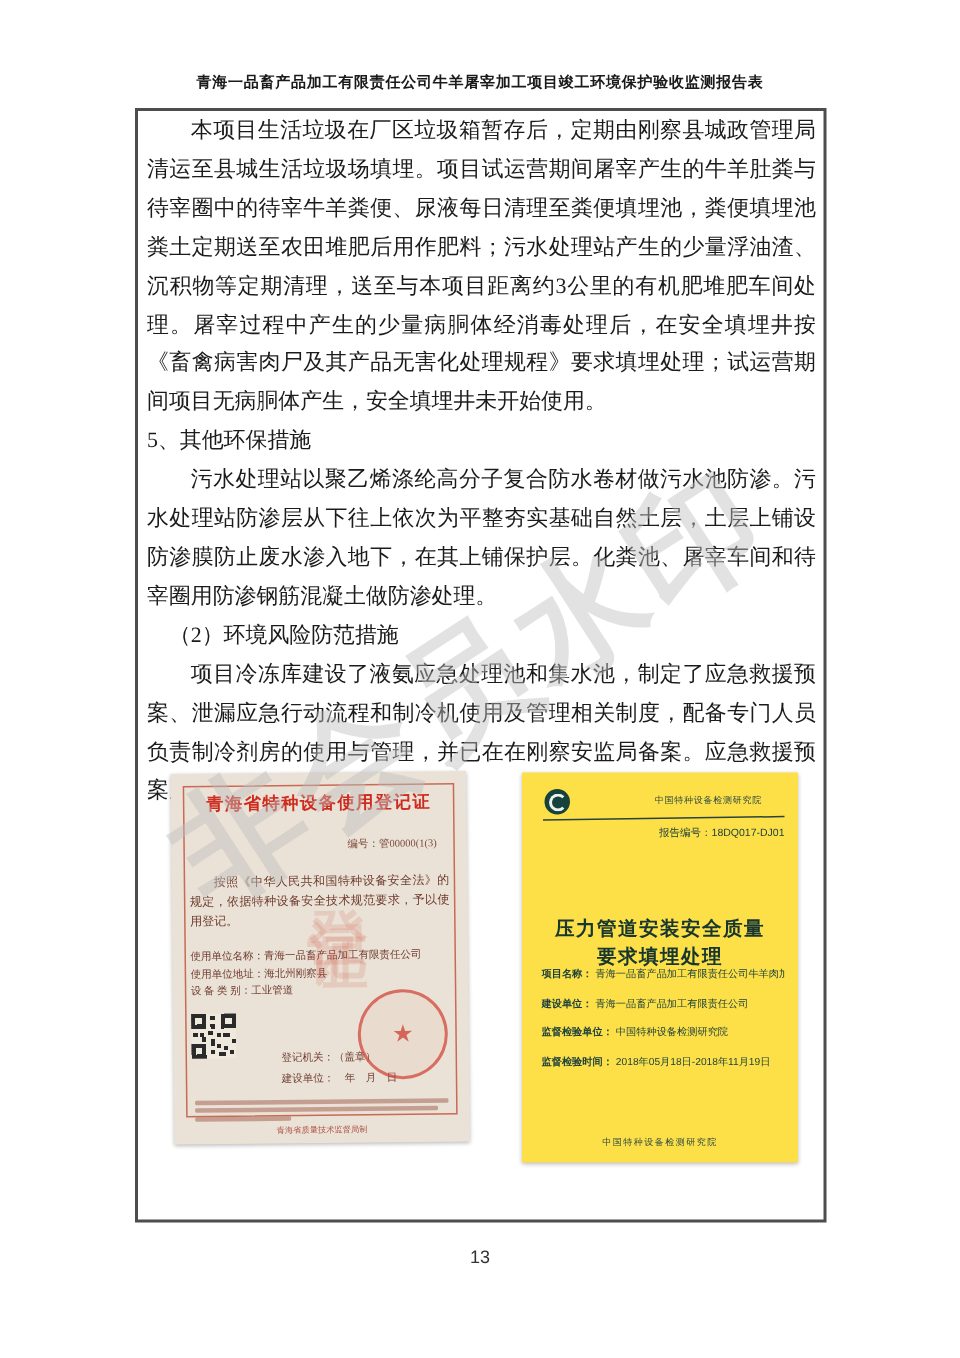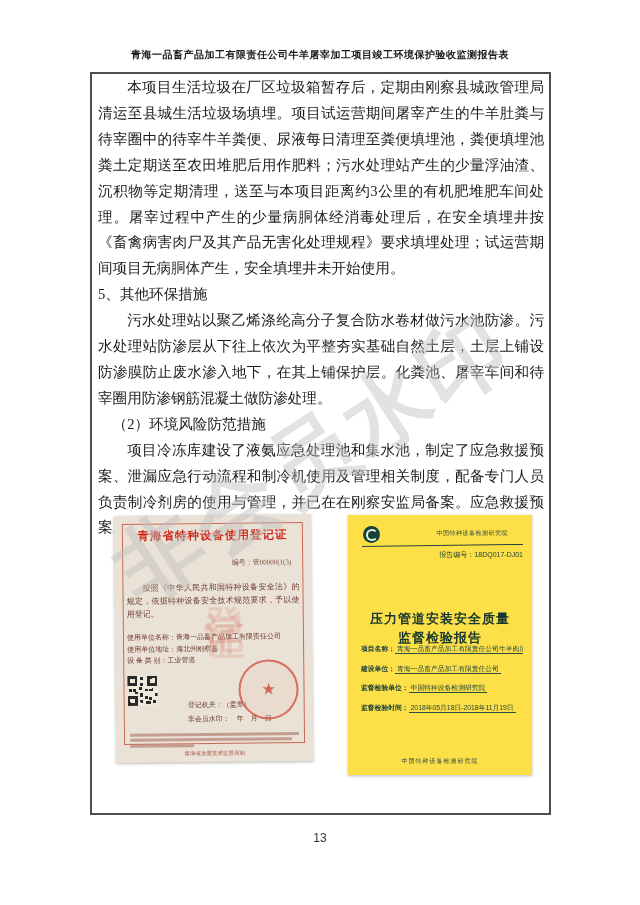--- a/index.html
+++ b/index.html
@@ -148,21 +148,21 @@
             <rect x="9" y="17" width="2" height="2"></rect>
               <rect x="13" y="18" width="3" height="2"></rect>
               <rect x="18" y="17" width="2" height="2"></rect>
             <rect x="1" y="9" width="2" height="2"></rect>
               <rect x="4" y="9" width="2" height="2"></rect>
               <rect x="5" y="11" width="2" height="2"></rect>
           </g>
         </svg>
         <div class="cl-reg">
           <div>登记机关：（盖章）</div>
-          <div>非会员水印：　年　月　日</div>
+          <div>建设单位：　年　月　日</div>
         </div>
         <div class="cl-seal">
             <span>★</span>
           </div>
       </div>
       <div class="cl-footnote">
         <div class="bar"></div>
         <div class="bar b2"></div>
         <div class="bar b3"></div>
       </div>
@@ -171,21 +171,21 @@
 
     <div class="cert-right">
       <div class="cr-logo">
           <div class="ring"></div>
         </div>
       <div class="cr-org">中国特种设备检测研究院</div>
       <div class="cr-rule"></div>
       <div class="cr-repno">报告编号：18DQ017-DJ01</div>
       <div class="cr-title">
         <div>压力管道安装安全质量</div>
-        <div>监督检验报告</div>
+        <div>要求填埋处理</div>
       </div>
       <div class="cr-fields">
         <div class="row">
           <span class="lab">项目名称：</span><span class="val">青海一品畜产品加工有限责任公司牛羊肉加工厂建设项目</span>
         </div>
         <div class="row">
           <span class="lab">建设单位：</span><span class="val">青海一品畜产品加工有限责任公司</span>
         </div>
         <div class="row">
           <span class="lab">监督检验单位：</span><span class="val">中国特种设备检测研究院</span>

